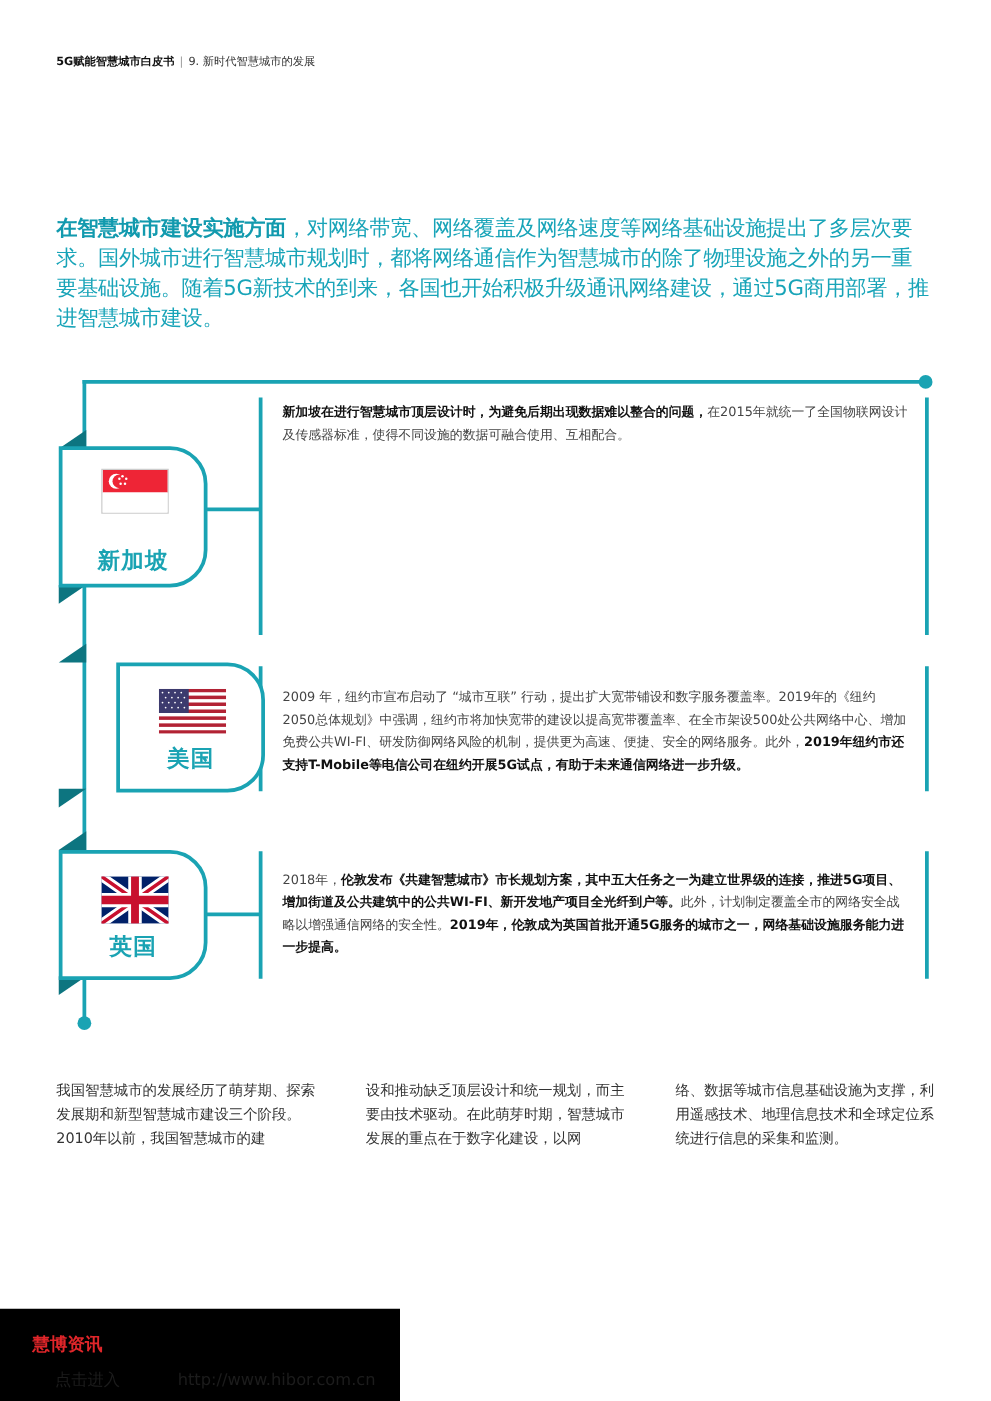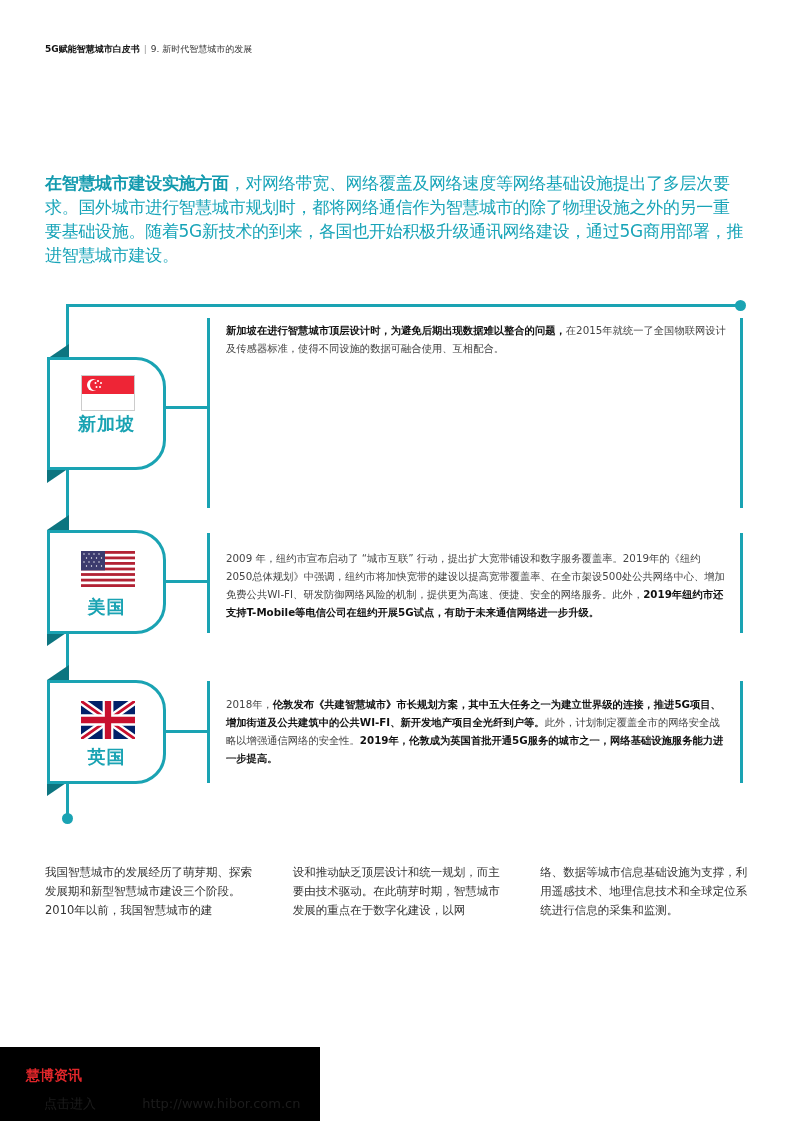--- a/index.html
+++ b/index.html
@@ -70,24 +70,24 @@
       <rect y="18" width="54" height="18" fill="#fff"></rect>
       <circle cx="11" cy="9" r="6" fill="#fff"></circle>
       <circle cx="13.5" cy="9" r="5.5" fill="#ee2536"></circle>
       <circle cx="16" cy="5" r="1" fill="#fff"></circle>
       <circle cx="19" cy="7" r="1" fill="#fff"></circle>
       <circle cx="18" cy="11" r="1" fill="#fff"></circle>
       <circle cx="14.5" cy="11" r="1" fill="#fff"></circle>
       <circle cx="13.5" cy="7" r="1" fill="#fff"></circle>
     </svg>
   </div>
-  <div class="label" style="top:52px;font-family:Liberation Serif, serif;">新加坡</div>
+  <div class="label" style="top:76px;font-family:Liberation Serif, serif;">新加坡</div>
 </div>
 
-<div class="card" style="top:530px; height:98px;">
+<div class="card" style="top:530px; height:98px;margin-left:46px;">
   <div class="flag" style="top:18px;">
     <svg width="54" height="36" viewBox="0 0 54 36">
       <rect width="54" height="36" fill="#fff"></rect>
       <g fill="#b22234">
         <rect y="0" width="54" height="2.8"></rect>
           <rect y="5.5" width="54" height="2.8"></rect>
         <rect y="11" width="54" height="2.8"></rect>
           <rect y="16.6" width="54" height="2.8"></rect>
         <rect y="22.1" width="54" height="2.8"></rect>
           <rect y="27.7" width="54" height="2.8"></rect>

